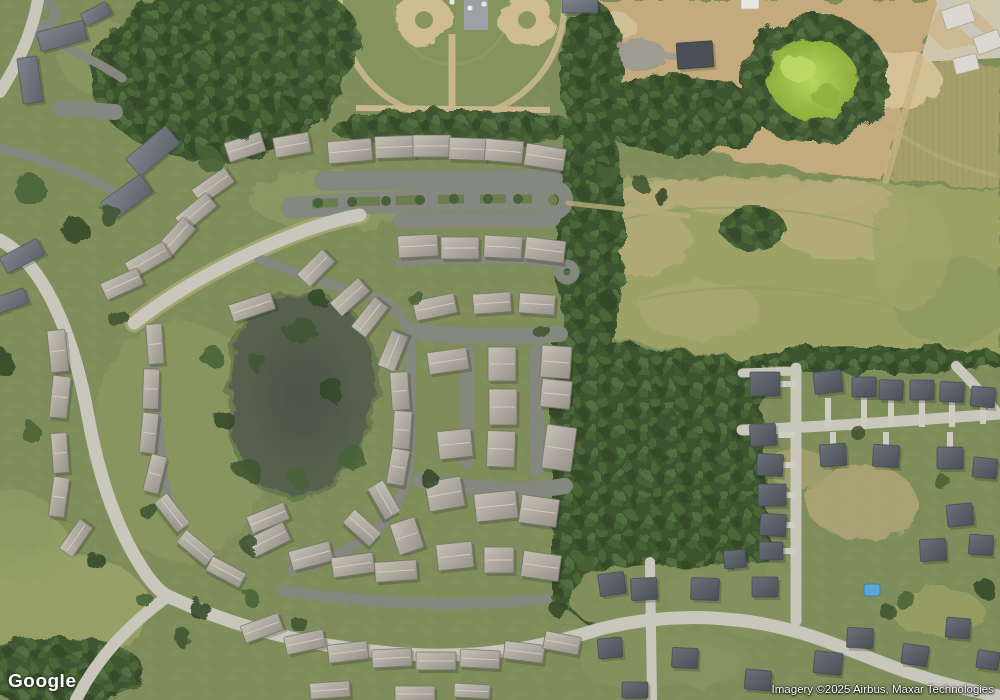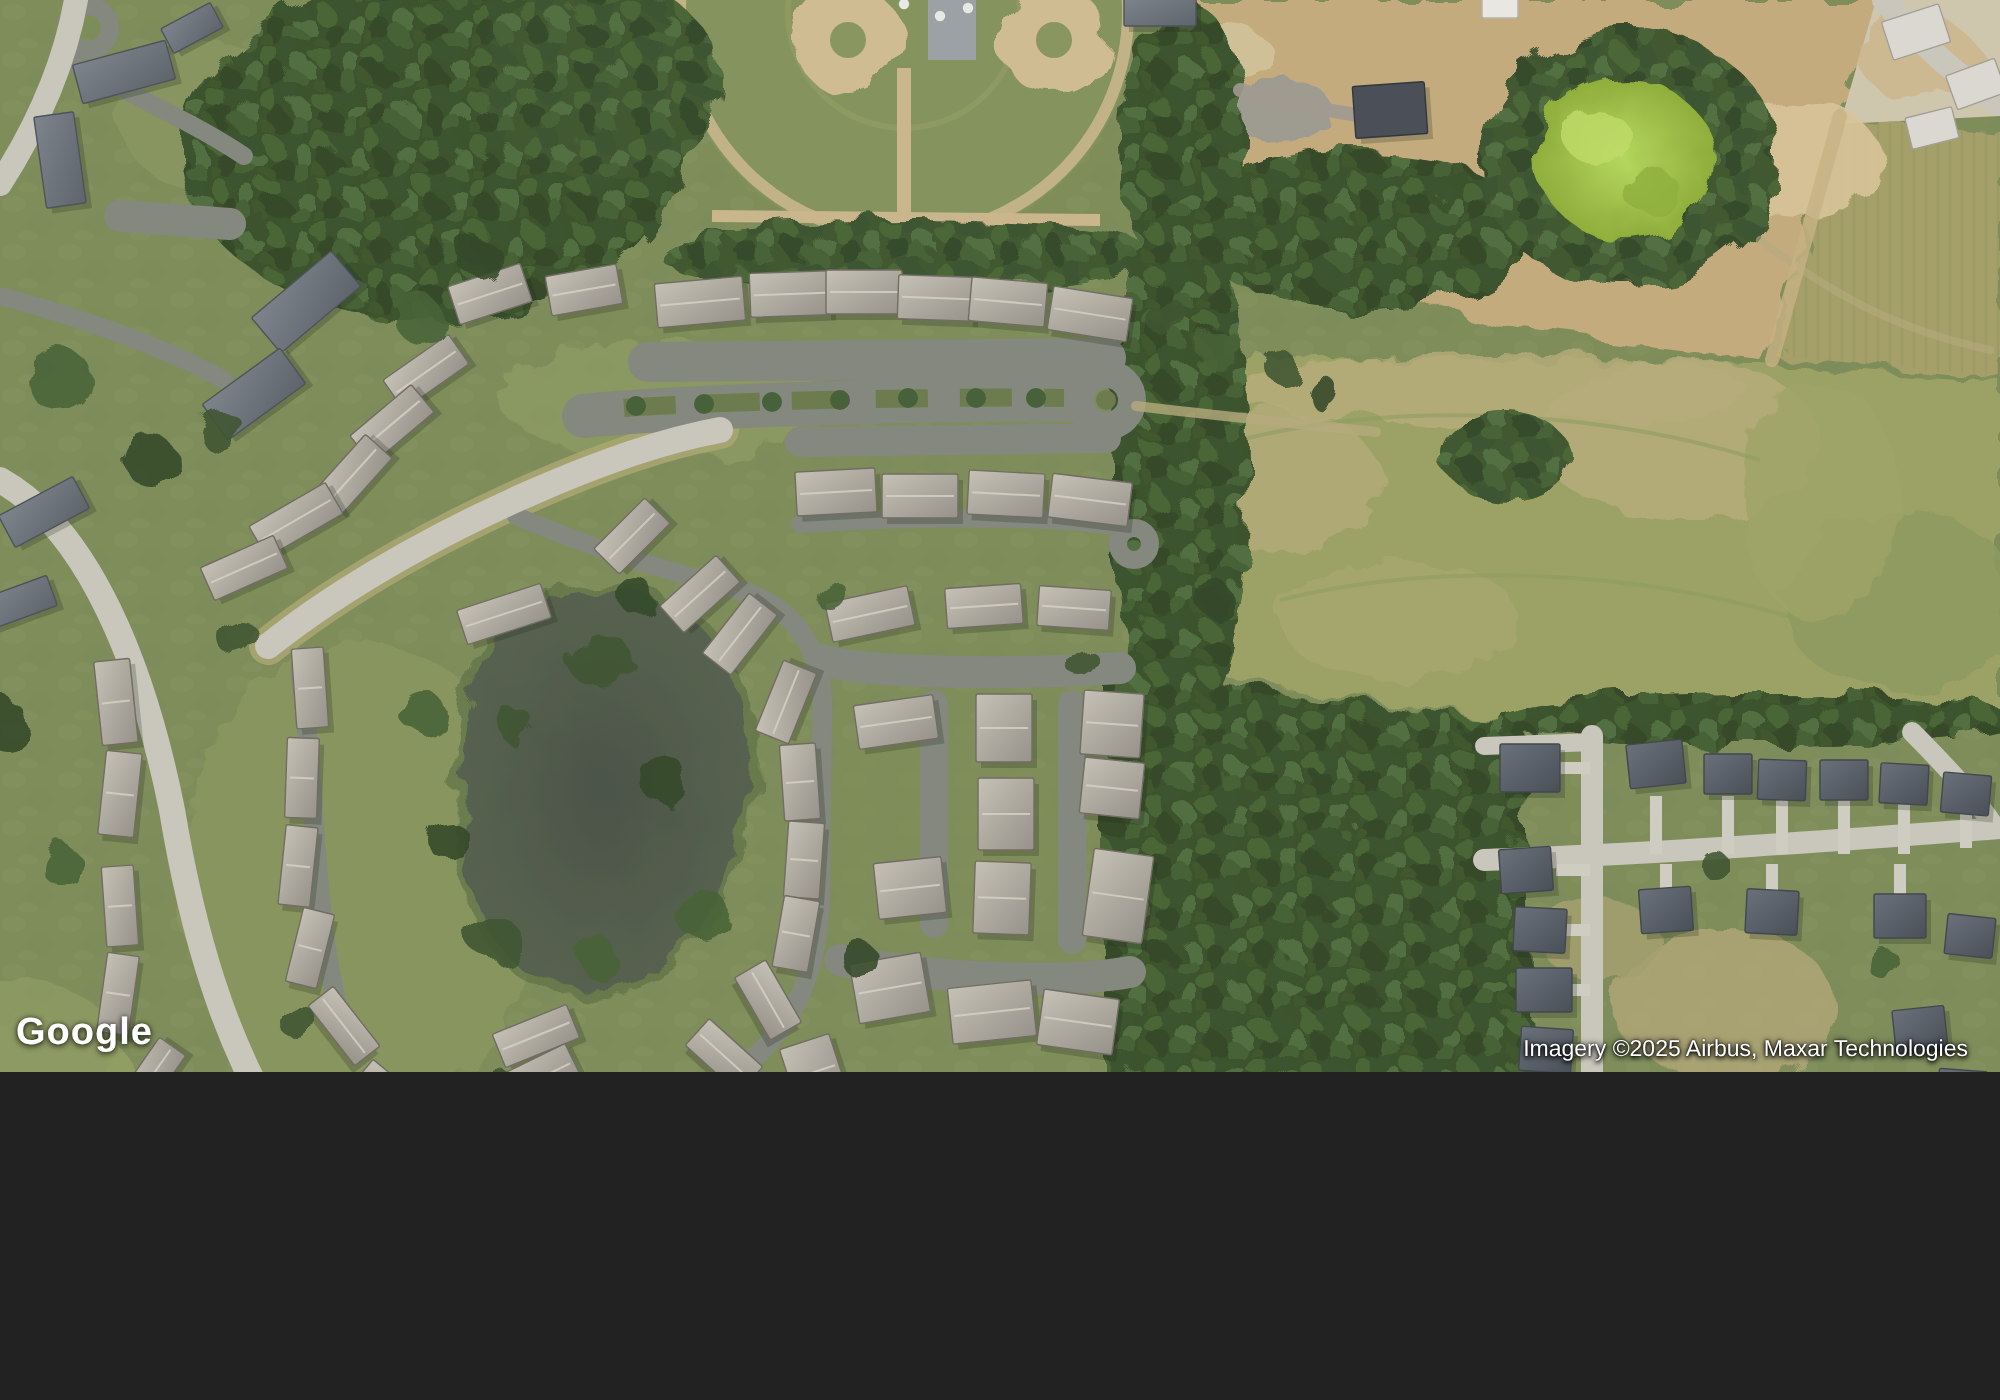--- a/index.html
+++ b/index.html
@@ -1,22 +1,22 @@
 <!DOCTYPE html>
 <html><head>
 <meta charset="utf-8">
 <style>
   html,body{margin:0;padding:0;background:#222;}
-  .map-root{position:relative;width:1000px;height:536px;overflow:hidden;
+  .map-root{position:relative;width:1000px;height:700px;overflow:hidden;
     font-family:"Liberation Sans",sans-serif;}
   .map-root svg{display:block}
   .logo{position:absolute;left:8px;bottom:8px;color:#fff;font-size:19px;
     font-weight:bold;letter-spacing:.5px;
     text-shadow:0 1px 3px rgba(0,0,0,.65),0 0 2px rgba(0,0,0,.5);cursor:pointer;}
-  .attr{position:absolute;right:16px;bottom:5px;color:#fff;font-size:11.5px;
+  .attr{position:absolute;right:6px;bottom:5px;color:#fff;font-size:11.5px;
     text-shadow:0 0 3px #000,0 1px 2px #000,0 0 1px #000;}
 </style>
 </head>
 <body>
 
 <div class="map-root">
   <svg id="scene" width="1000" height="700" viewBox="0 0 1000 700">
     <defs>
       <linearGradient id="gt" x1="0" y1="0" x2="1" y2="1">
         <stop offset="0" stop-color="#c6c1b5"></stop>

